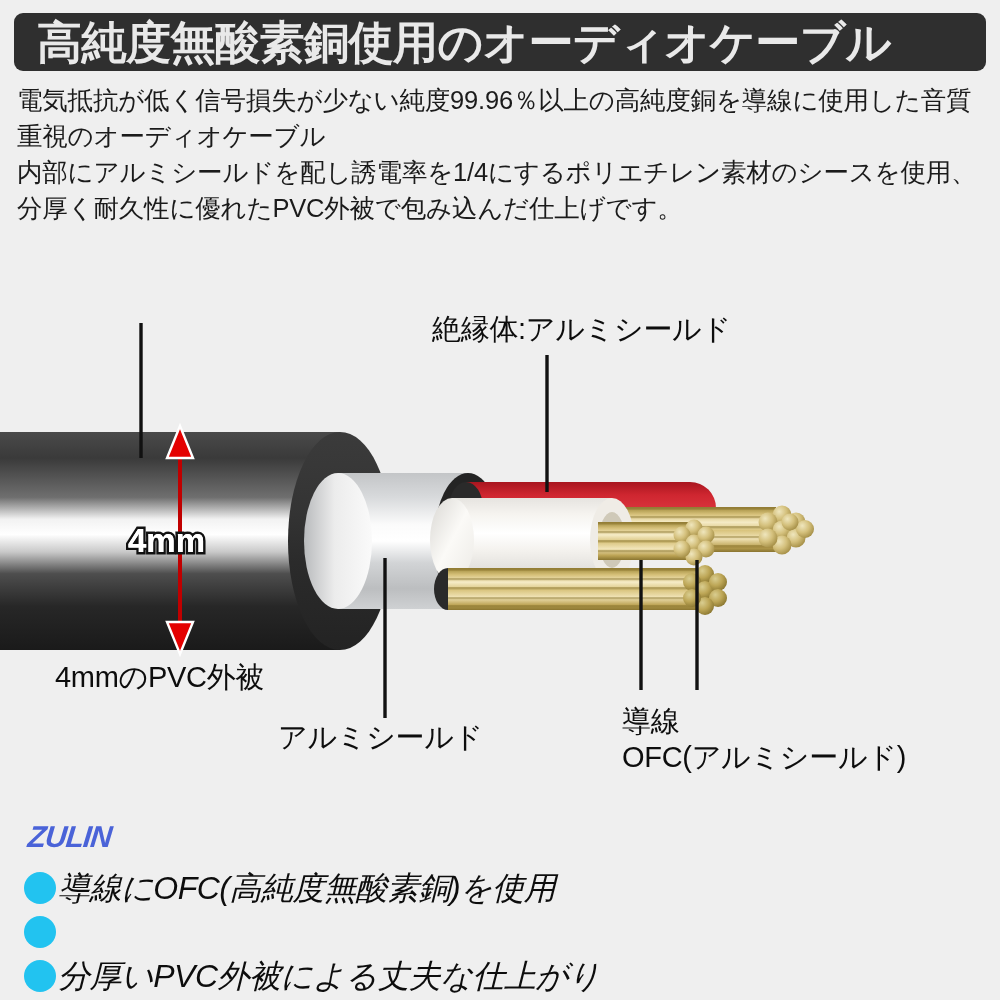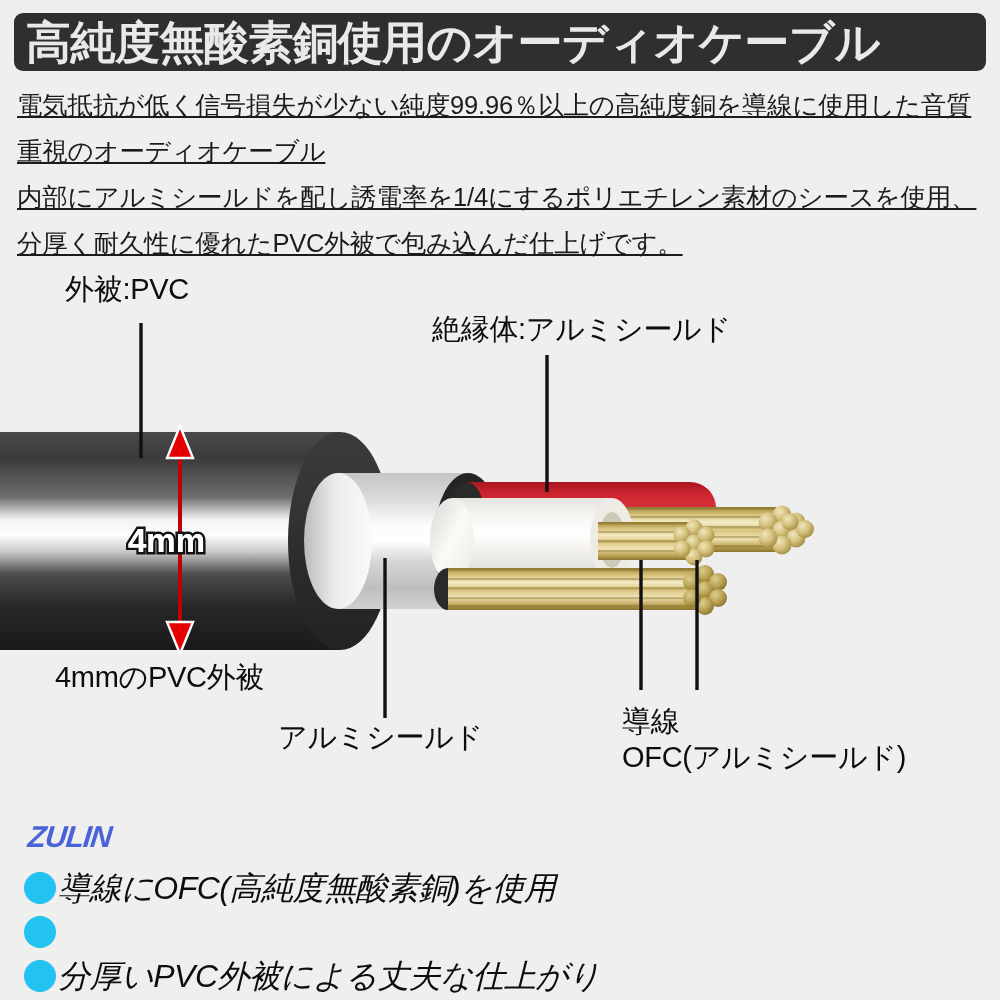--- a/index.html
+++ b/index.html
@@ -25,31 +25,31 @@
     overflow:hidden;
   }
   .header-title{
     color:#e9e9e9;
     font-size:45px;
     font-weight:700;
     letter-spacing:-0.5px;
     padding-left:12px;
     white-space:nowrap;
     line-height:1;
+    margin-left:11px;
   }
 
   
   .desc{
     position:absolute;left:17px;top:82px;width:966px;
     color:#1b1b1b;
     font-size:25.5px;
-    line-height:46px;
+    line-height:36px;
     letter-spacing:-0.2px;
     white-space:pre-line;
-    text-decoration:underline;
   }
 
   
   .diagram{
     position:absolute;left:0;top:230px;width:1000px;height:580px;
   }
   .diagram svg{display:block;}
 
   
   .lbl{
@@ -315,21 +315,20 @@
       </g>
 
       <g>
         <line x1="180" y1="212" x2="180" y2="410" stroke="#c00000" stroke-width="4"></line>
         <polygon points="180,196 167,228 193,228" fill="#e40000" stroke="#ffffff" stroke-width="2.4"></polygon>
         <polygon points="180,424 167,392 193,392" fill="#e40000" stroke="#ffffff" stroke-width="2.4"></polygon>
       </g>
     </svg>
   </div>
 
-  <div class="lbl" id="lbl-pvc">外被:PVC</div>
   <div class="lbl" id="lbl-insul">絶縁体:アルミシールド</div>
   <div class="lbl" id="lbl-pvc4">4mmのPVC外被</div>
   <div class="lbl" id="lbl-shield">アルミシールド</div>
   <div class="lbl" id="lbl-cond">導線</div>
   <div class="lbl" id="lbl-cond2">OFC(アルミシールド)</div>
 
   <div class="dim-label">4mm</div>
   <div class="dim-label-top">4mm</div>
 
   <div class="logo">ZULIN</div>

